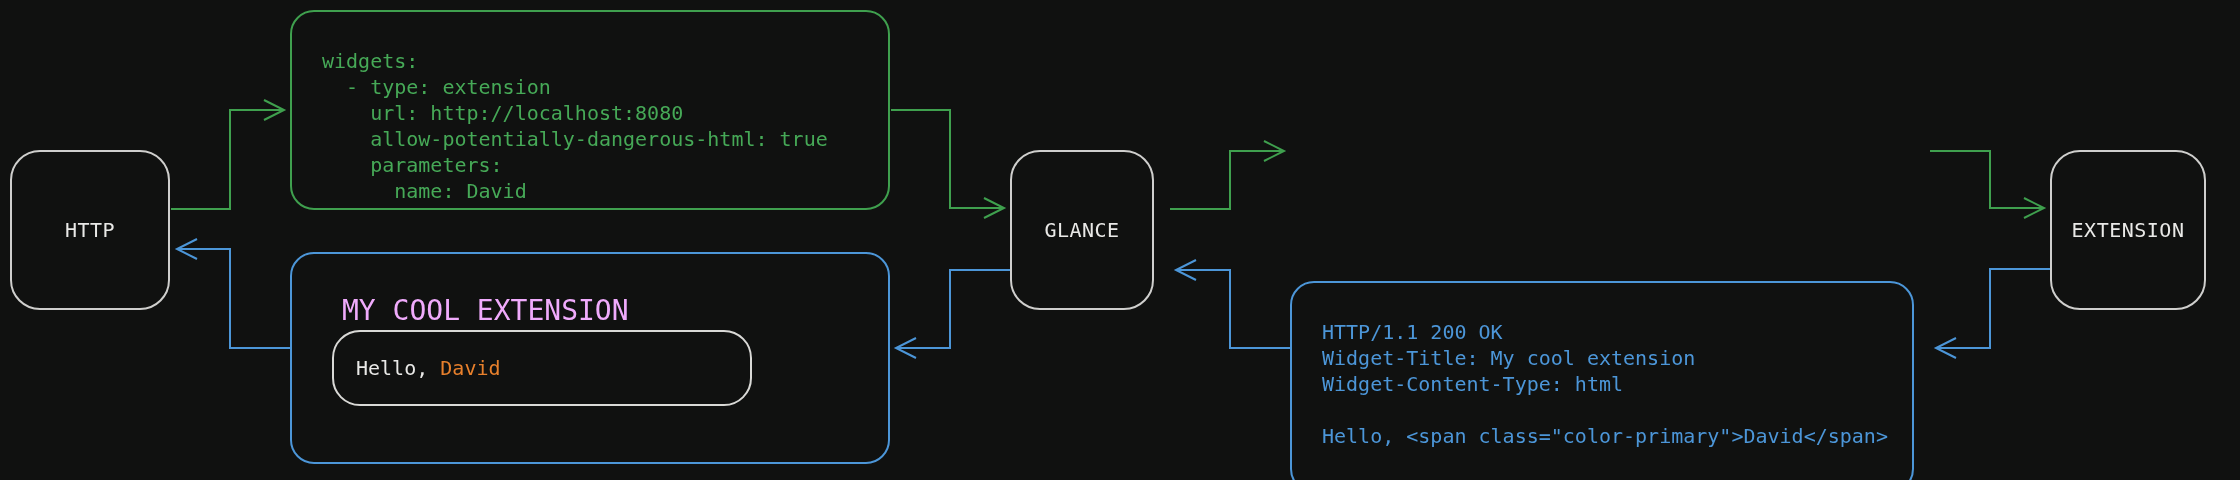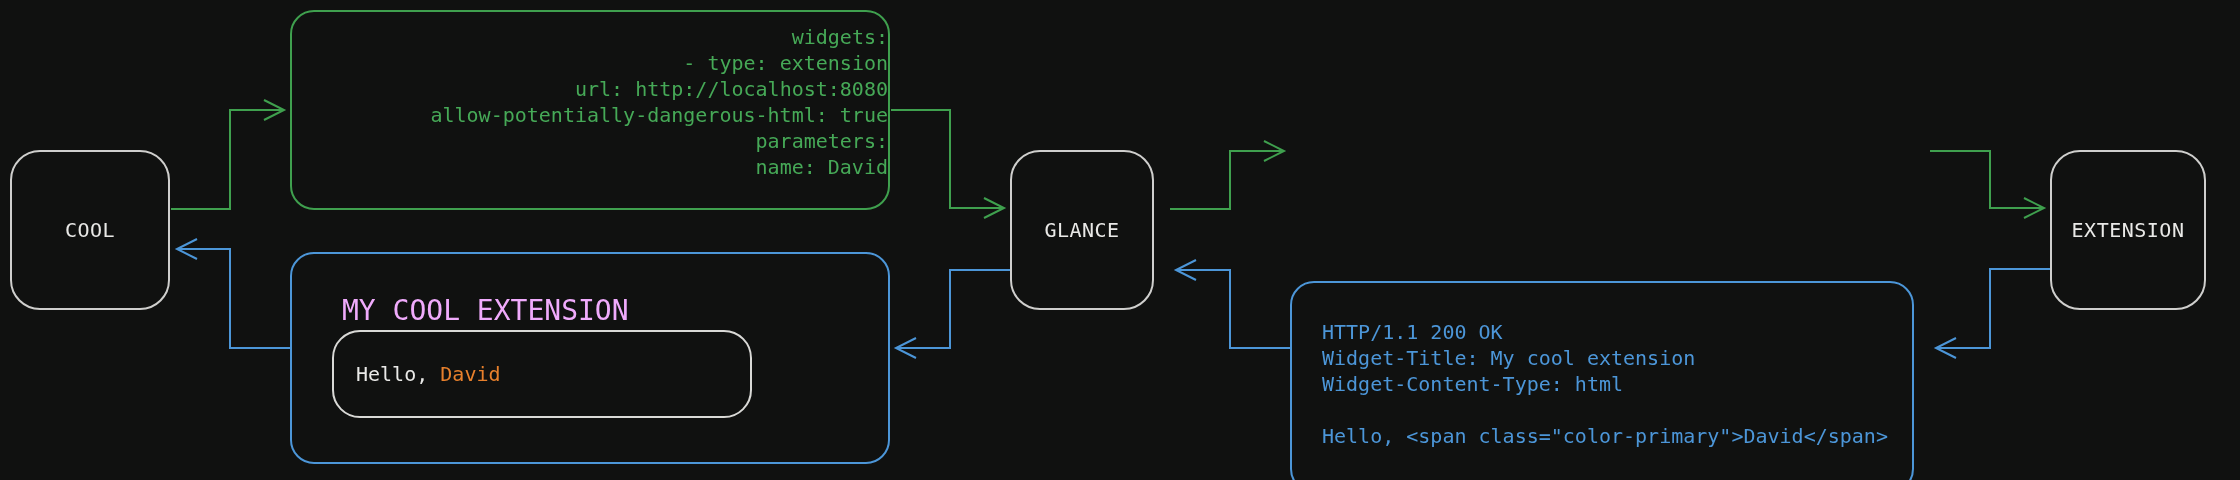--- a/index.html
+++ b/index.html
@@ -47,35 +47,35 @@
 
   .code {
     margin: 0;
     font-family: "DejaVu Sans Mono", "Liberation Mono", monospace;
     font-size: 20px;
     line-height: 26px;
     white-space: pre;
   }
   .code.green { color: #46a957; }
   .code.blue  { color: #4c96d8; }
-  #box-config .code   { padding: 12px 0 0 30px; text-align: right; }
+  #box-config .code   { padding: 36px 0 0 30px; }
   #box-request .code  { padding: 0 0 0 30px; }
   #box-response .code { padding: 36px 0 0 30px; }
 
   .widget-title {
     position: absolute;
     left: 50px; top: 28px;
     color: #f0abfc;
     font-size: 28px;
     margin-top: 12px;
   }
   .widget-inner {
     position: absolute;
     left: 40px; top: 76px;
-    width: 420px; height: 88px;
+    width: 420px; height: 76px;
     border: 2px solid #d9d9d6;
     border-radius: 28px;
     box-sizing: border-box;
     display: flex; align-items: center;
     padding-left: 22px;
   }
   .greeting { font-size: 20px; color: #e9e9e7; white-space: pre; }
   .greeting .name { color: #e8802c; }
 
   svg.wires { position: absolute; left: 0; top: 0; pointer-events: none; }
@@ -104,21 +104,21 @@
     <polyline class="wire-green" points="1170,209 1230,209 1230,151 1284,151" marker-end="url(#arrow-green)"></polyline>
     <polyline class="wire-green" points="1930,151 1990,151 1990,208 2044,208" marker-end="url(#arrow-green)"></polyline>
 
     <polyline class="wire-blue" points="2050,269 1990,269 1990,348 1936,348" marker-end="url(#arrow-blue)"></polyline>
     <polyline class="wire-blue" points="1290,348 1230,348 1230,270 1176,270" marker-end="url(#arrow-blue)"></polyline>
     <polyline class="wire-blue" points="1010,270 950,270 950,348 896,348" marker-end="url(#arrow-blue)"></polyline>
     <polyline class="wire-blue" points="290,348 230,348 230,249 177,249" marker-end="url(#arrow-blue)"></polyline>
   </svg>
 
   <div class="node" id="node-user">
-    <span>COOL</span>
+    <span>HTTP</span>
   </div>
   <div class="node" id="node-glance">
     <span>GLANCE</span>
   </div>
   <div class="node" id="node-extension">
     <span>EXTENSION</span>
   </div>
 
   <div class="msgbox green" id="box-config">
     <pre class="code green">widgets:

